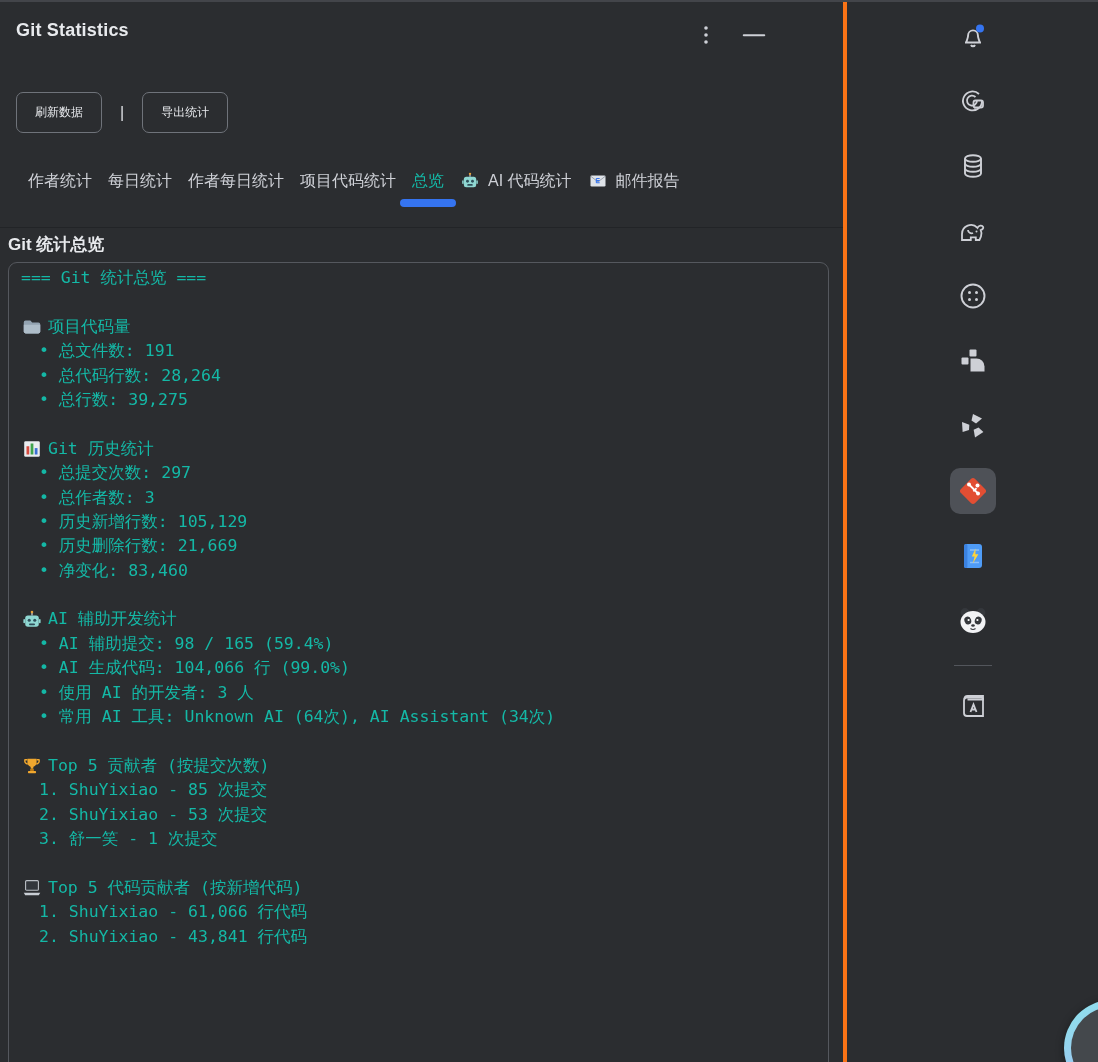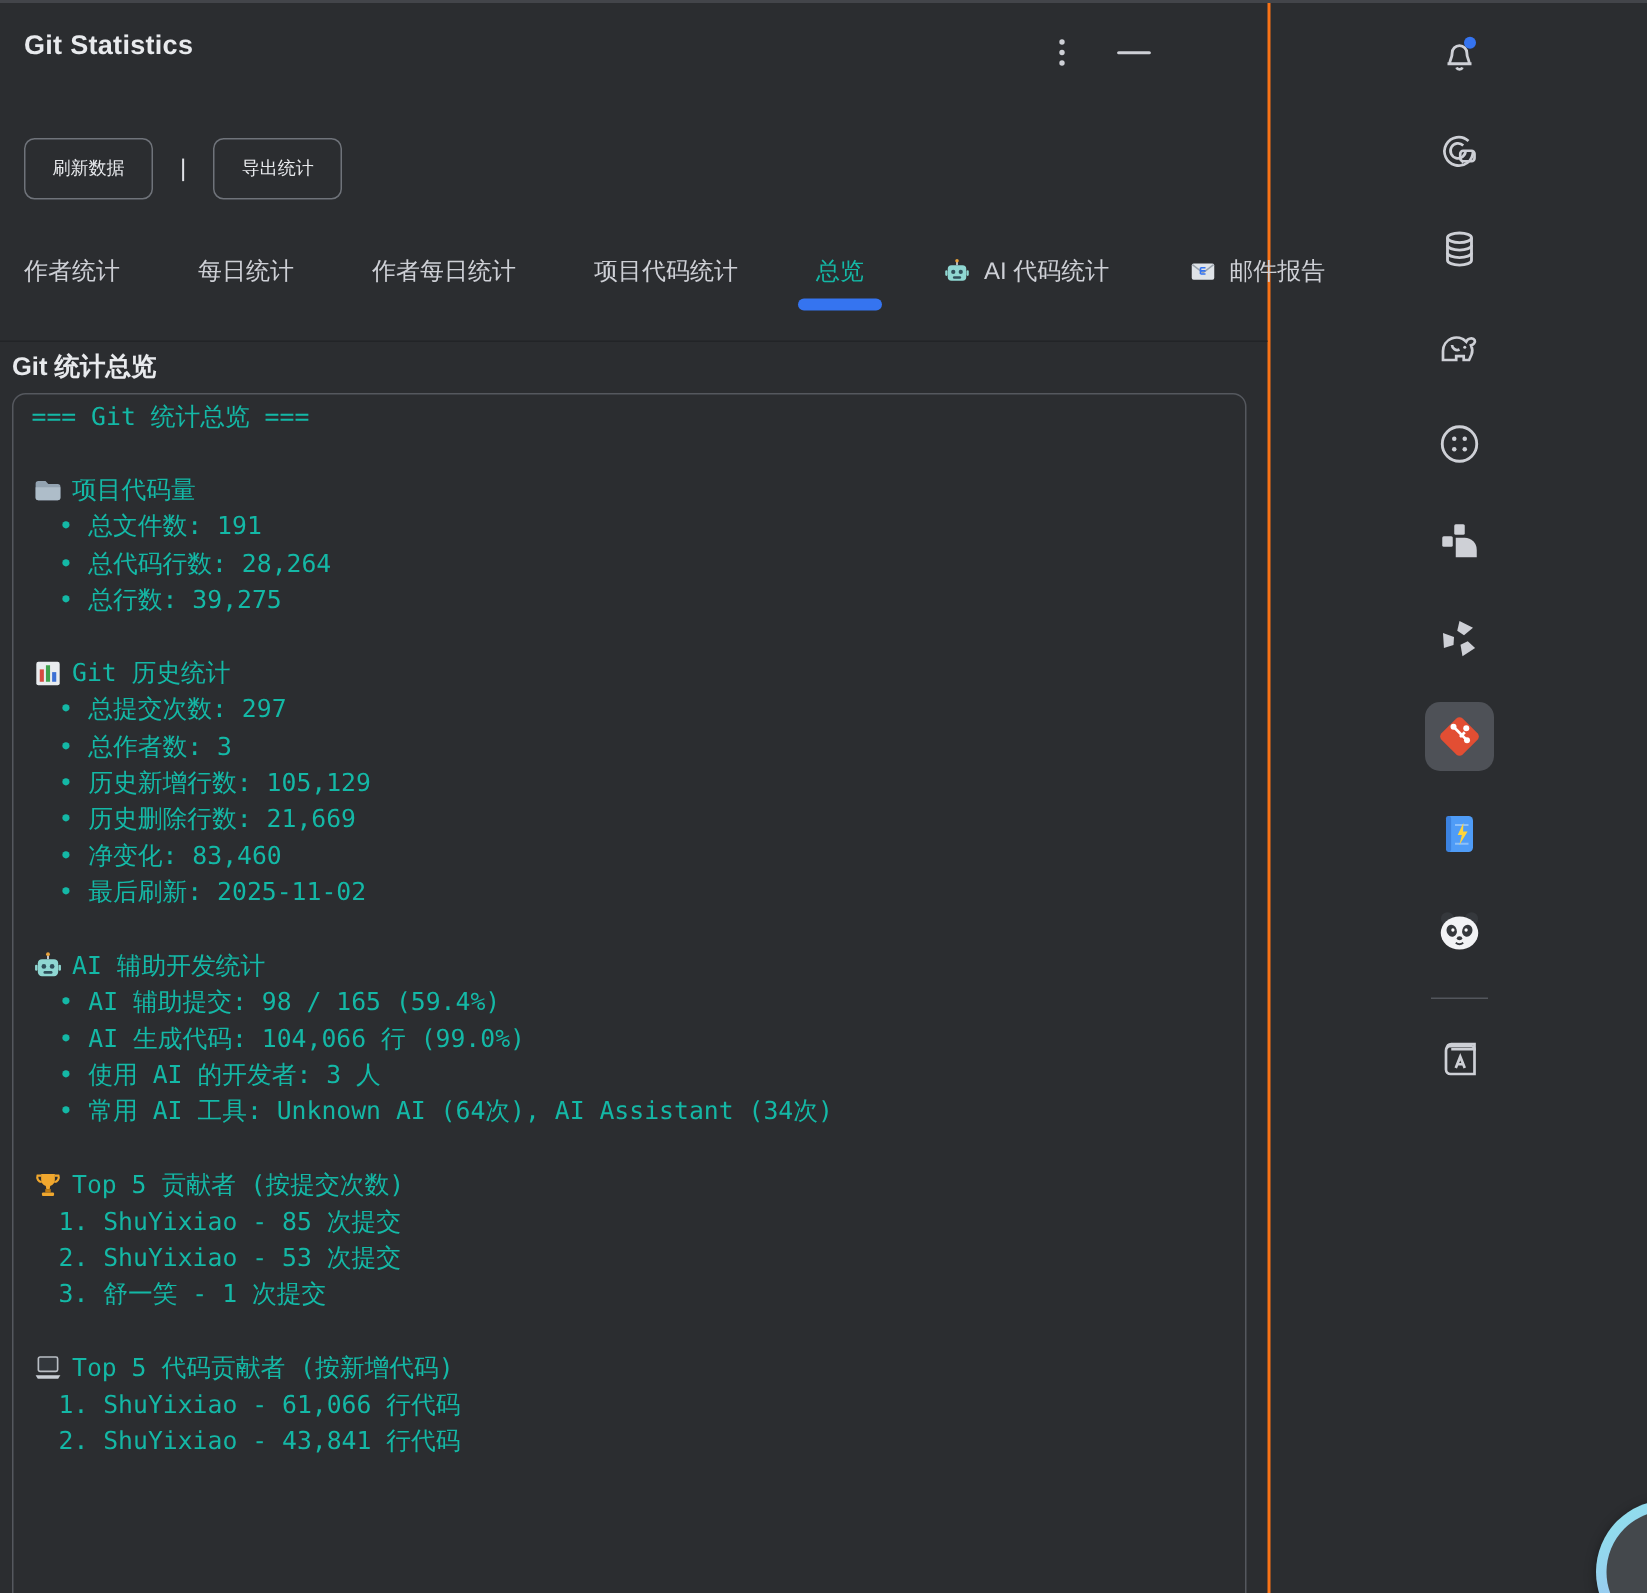--- a/index.html
+++ b/index.html
@@ -6,36 +6,36 @@
   html,body { width:1098px; height:1062px; overflow:hidden; }
   body {
     background:#2b2d30;
     font-family:"Liberation Sans", sans-serif;
     color:#dfe1e5;
     border-top:2px solid #43454a;
   }
   .app { display:flex; height:100%; position:relative; }
 
   
-  .main-panel { width:847px; border-right:2px solid #f97316; position:relative; }
+  .main-panel { width:847px; border-right:4px solid #f97316; position:relative; }
 
   .titlebar { height:48px; padding:18px 14px 0 16px; display:flex; align-items:flex-start; justify-content:space-between; }
   .window-title { font-size:18px; font-weight:bold; letter-spacing:.2px; color:#e8eaed; }
   .titlebar-actions { display:flex; align-items:center; gap:22px; margin-right:62px; margin-top:2px; }
   .icon-btn { width:26px; height:26px; display:flex; align-items:center; justify-content:center; border-radius:4px; cursor:pointer; }
 
   .toolbar { margin:42px 16px 0; display:flex; align-items:center; gap:18px; }
   .btn {
     border:1px solid #6f737a; border-radius:7px; background:transparent;
     color:#e8eaed; font-size:12px; padding:8px 18px; height:41px;
     font-family:"Liberation Sans", sans-serif; cursor:pointer;
   }
   .toolbar-sep { color:#dfe1e5; font-size:16px; }
 
-  .tabbar { margin:22px 16px 0; height:52px; display:flex; align-items:center; gap:52px; }
+  .tabbar { margin:22px 28px 0; height:52px; display:flex; align-items:center; gap:16px; }
   .tab { font-size:16px; color:#ced0d6; display:flex; align-items:center; gap:8px; position:relative; cursor:pointer; white-space:nowrap; }
   .tab.active { color:#14b8a6; }
   .tab.active::after {
     content:""; position:absolute; left:-12px; right:-12px; bottom:-15px;
     height:8px; border-radius:4px; background:#3574f0;
   }
   .hdivider { margin-top:20px; height:1px; background:#222427; }
 
   .section-heading { margin:4px 0 0 8px; font-size:17px; font-weight:bold; color:#e8eaed; height:26px; line-height:26px; }
 
@@ -162,21 +162,20 @@
                 <rect x="15" y="11" width="3" height="7" fill="#3b6fd4"></rect>
               </svg>
           </span>
           <span>Git 历史统计</span>
         </div>
         <div class="line item">• 总提交次数: 297</div>
         <div class="line item">• 总作者数: 3</div>
         <div class="line item">• 历史新增行数: 105,129</div>
         <div class="line item">• 历史删除行数: 21,669</div>
         <div class="line item">• 净变化: 83,460</div>
-        <div class="line item">• 最后刷新: 2025-11-02</div>
         <div class="line"></div>
 
         <div class="line title-line">
           <span class="ci">
             <svg viewBox="0 0 24 24">
                 <line x1="12" y1="7" x2="12" y2="4.2" stroke="#c8cdd2" stroke-width="1.4"></line>
                 <circle cx="12" cy="3.4" r="1.4" fill="#e8a33d"></circle>
                 <rect x="2.6" y="11" width="1.8" height="4.5" rx="0.9" fill="#8fd7d2"></rect>
                 <rect x="19.6" y="11" width="1.8" height="4.5" rx="0.9" fill="#8fd7d2"></rect>
                 <rect x="4.6" y="7" width="14.8" height="12.4" rx="3" fill="#8fd7d2"></rect>

